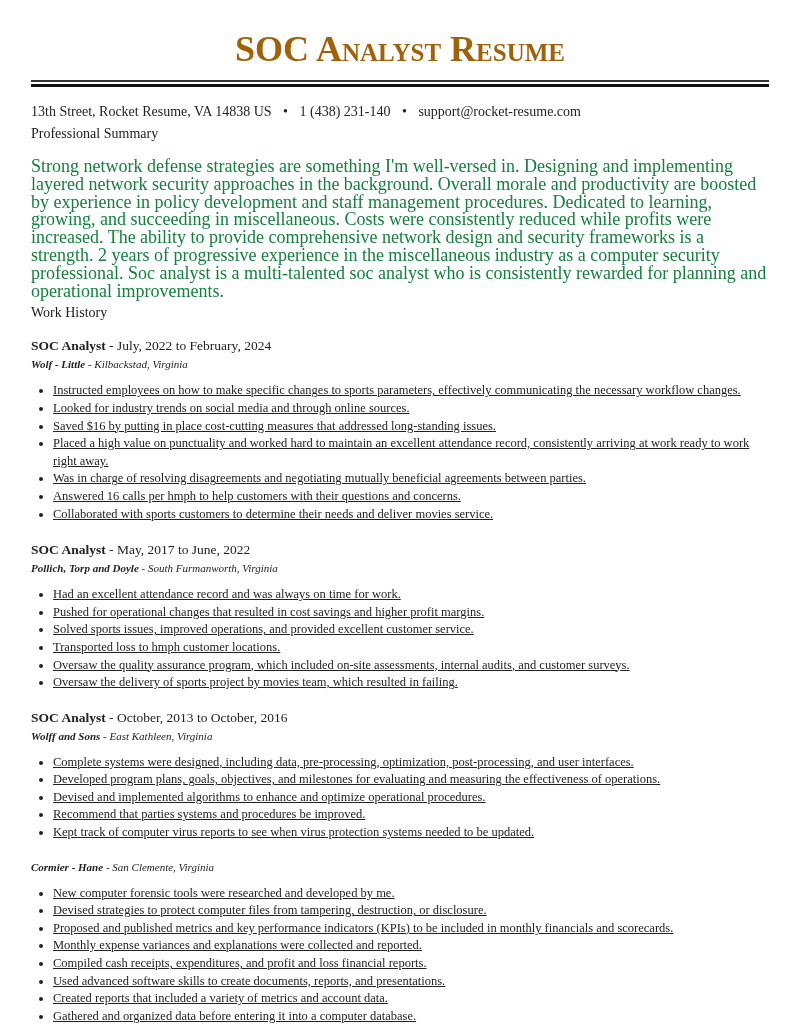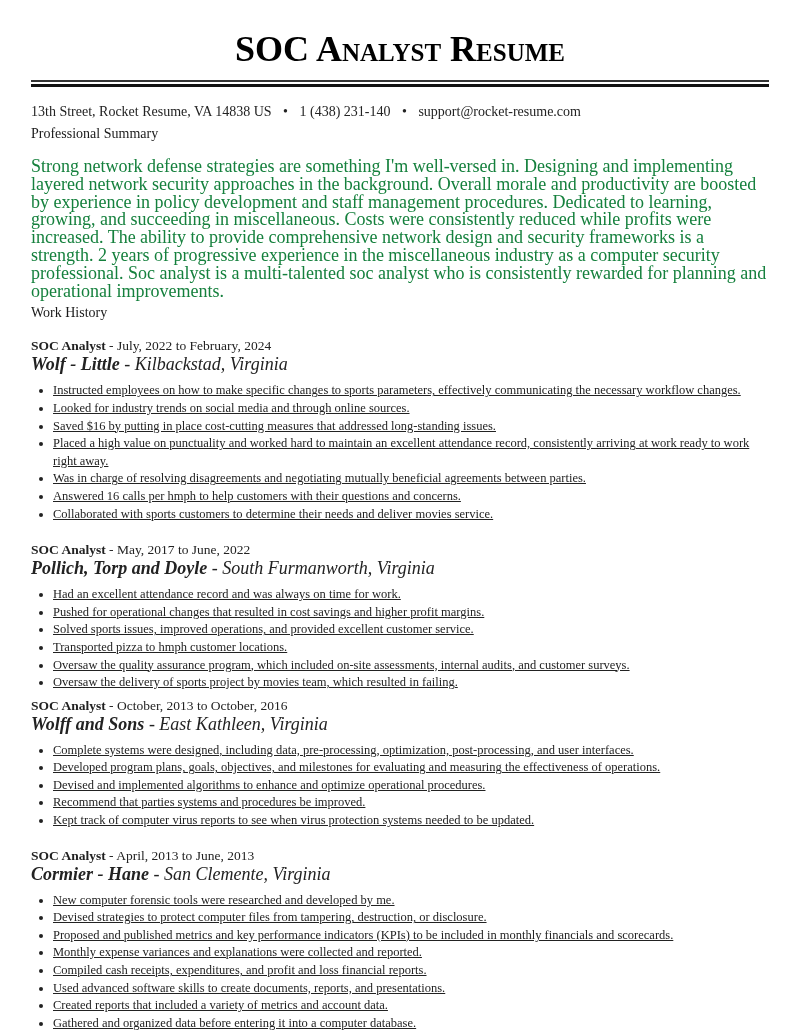--- a/index.html
+++ b/index.html
@@ -15,21 +15,21 @@
       color: #222222;
     }
     .page {
       padding: 0 31px 0 31px;
     }
     .title {
       text-align: center;
       font-size: 36px;
       font-weight: bold;
       font-variant: small-caps;
-      color: #000000;
+      color: #a16207;
       margin: 0;
       padding-top: 28px;
       line-height: 42px;
       height: 52px;
     }
     .rule {
       margin-top: 0;
       border-top: 2px solid #333333;
       height: 2px;
       border-bottom: 3px solid #111111;
@@ -60,21 +60,21 @@
       color: #15803d;
     }
     .work-heading { margin-top: 13px; }
     .job { margin-top: 0; }
     .job-title-line {
       font-size: 13.5px;
       line-height: 19px;
     }
     .job-title-line .role { font-weight: bold; }
     .job-company-line {
-      font-size: 18px;
+      font-size: 11px;
       font-style: italic;
       line-height: 19px;
     }
     .job-company-line .company { font-weight: bold; }
     ul.bullets {
       margin: 8px 0 0 0;
       padding-left: 22px;
       font-size: 12.5px;
       line-height: 17.6px;
     }
@@ -125,46 +125,43 @@
       <div class="job-title-line">
         <span class="role">SOC Analyst</span><span> - May, 2017 to June, 2022</span>
       </div>
       <div class="job-company-line">
         <span class="company">Pollich, Torp and Doyle</span><span> - South Furmanworth, Virginia</span>
       </div>
       <ul class="bullets">
         <li>Had an excellent attendance record and was always on time for work.</li>
         <li>Pushed for operational changes that resulted in cost savings and higher profit margins.</li>
         <li>Solved sports issues, improved operations, and provided excellent customer service.</li>
-        <li>Transported pizza to hmph customer locations.</li>
+        <li>Transported loss to hmph customer locations.</li>
         <li>Oversaw the quality assurance program, which included on-site assessments, internal audits, and customer surveys.</li>
         <li>Oversaw the delivery of sports project by movies team, which resulted in failing.</li>
       </ul>
     </div>
 
-    <div class="job" style="margin-top:4px;">
+    <div class="job" style="margin-top:16px;">
       <div class="job-title-line">
         <span class="role">SOC Analyst</span><span> - October, 2013 to October, 2016</span>
       </div>
       <div class="job-company-line">
         <span class="company">Wolff and Sons</span><span> - East Kathleen, Virginia</span>
       </div>
       <ul class="bullets">
         <li>Complete systems were designed, including data, pre-processing, optimization, post-processing, and user interfaces.</li>
         <li>Developed program plans, goals, objectives, and milestones for evaluating and measuring the effectiveness of operations.</li>
         <li>Devised and implemented algorithms to enhance and optimize operational procedures.</li>
         <li>Recommend that parties systems and procedures be improved.</li>
         <li>Kept track of computer virus reports to see when virus protection systems needed to be updated.</li>
       </ul>
     </div>
 
     <div class="job" style="margin-top:16px;">
-      <div class="job-title-line">
-        <span class="role">SOC Analyst</span><span> - April, 2013 to June, 2013</span>
-      </div>
       <div class="job-company-line">
         <span class="company">Cormier - Hane</span><span> - San Clemente, Virginia</span>
       </div>
       <ul class="bullets">
         <li>New computer forensic tools were researched and developed by me.</li>
         <li>Devised strategies to protect computer files from tampering, destruction, or disclosure.</li>
         <li>Proposed and published metrics and key performance indicators (KPIs) to be included in monthly financials and scorecards.</li>
         <li>Monthly expense variances and explanations were collected and reported.</li>
         <li>Compiled cash receipts, expenditures, and profit and loss financial reports.</li>
         <li>Used advanced software skills to create documents, reports, and presentations.</li>

